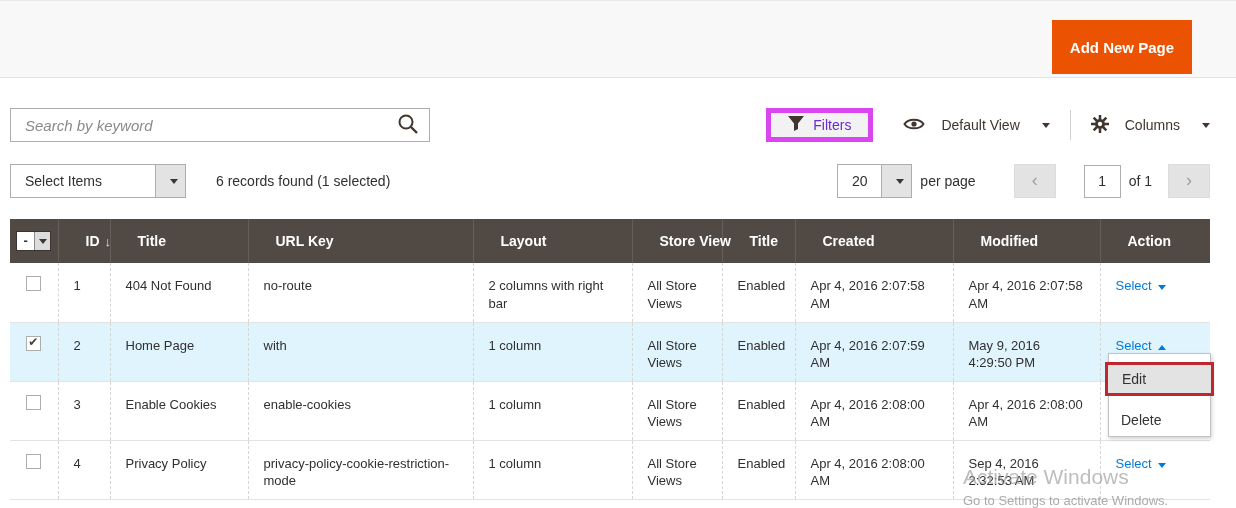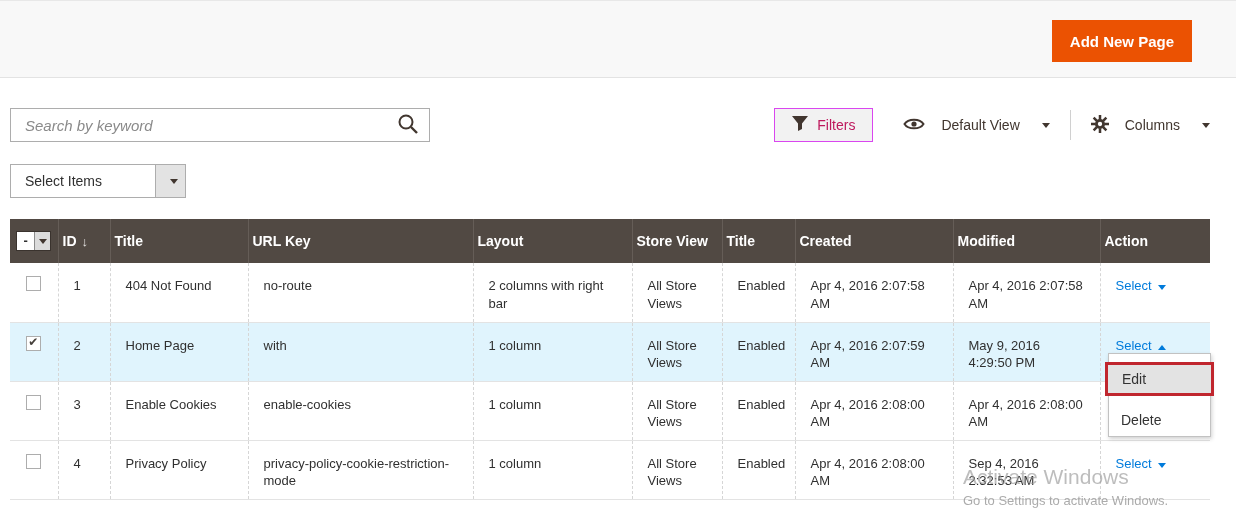--- a/index.html
+++ b/index.html
@@ -2,36 +2,36 @@
 <html><head>
 <meta charset="utf-8">
 <style>
   * { box-sizing: border-box; margin: 0; padding: 0; }
   html, body { width: 1236px; height: 508px; overflow: hidden; background: #fff;
     font-family: "Liberation Sans", sans-serif; color: #303030; position: relative; }
 
   
   .top-band { height: 78px; background: #f8f8f8; border-top: 1px solid #e8e8e8;
     border-bottom: 1px solid #e3e3e3; position: relative; }
-  .add-btn { position: absolute; right: 44px; top: 19px; height: 42px; padding: 0 17px;
+  .add-btn { position: absolute; right: 44px; top: 19px; height: 54px; padding: 0 17px;
     background: #eb5202; border: 1px solid #eb5202; color: #fff; font-size: 15px;
     font-weight: bold; cursor: pointer; font-family: inherit; }
 
   
   .row1 { display: flex; justify-content: space-between; align-items: flex-start;
     margin: 30px 26px 0 10px; height: 35px; }
   .search-wrap { position: relative; width: 420px; height: 34px; }
   .search-input { width: 100%; height: 100%; border: 1px solid #adadad; padding: 0 44px 0 14px;
     font-size: 15px; font-style: italic; color: #555; font-family: inherit; background:#fff; }
   .search-input::placeholder { color: #8a8a8a; font-style: italic; }
   .search-btn { position: absolute; right: 6px; top: 3px; width: 32px; height: 28px;
     background: none; border: none; cursor: pointer; }
   .right-group { display: flex; align-items: center; }
   .filters-btn { display: flex; align-items: center; gap: 9px; height: 34px; padding: 0 17px;
-    background: #f2f2f2; border: 1px solid #d946ef; font-size: 14px; color: #be185d;
+    background: #f2f2f2; border: 5px solid #d946ef; font-size: 14px; color: #6d28d9;
     cursor: pointer; font-family: inherit; }
   .flat-ctl { display: flex; align-items: center; gap: 16px; font-size: 14px; color: #41362f;
     cursor: pointer; background: none; border: none; font-family: inherit; }
   .sp30 { width: 30px; } .sp20 { width: 20px; }
   .vdiv { width: 1px; height: 30px; background: #d0d0d0; }
 
   
   .row2 { display: flex; justify-content: space-between; align-items: center;
     margin: 21px 26px 0 10px; height: 34px; }
   .left-group { display: flex; align-items: center; }
@@ -52,21 +52,21 @@
   .car { display: inline-block; width: 0; height: 0; border-left: 4px solid transparent;
     border-right: 4px solid transparent; border-top: 5px solid currentColor; margin-left: 6px; }
   .car.up { border-top: none; border-bottom: 5px solid currentColor; }
   .car-dark { color: #41362f; }
   .chev { font-size: 18px; line-height: 1; }
 
   
   .grid-wrap { margin: 21px 26px 0 10px; position: relative; }
   table { border-collapse: collapse; table-layout: fixed; width: 1200px; }
   thead th { background: #514943; color: #fff; font-size: 14px; font-weight: bold;
-    text-align: left; padding: 12px 4px; height: 44px; vertical-align: middle;
+    text-align: left; padding: 12px 27px; height: 44px; vertical-align: middle;
     border-left: 1px solid #655d57; cursor: pointer; white-space: nowrap; }
   thead th:first-child { border-left: none; text-align: center; padding: 12px 6px; }
   .sort-arrow { font-weight: normal; font-size: 13px; opacity: .85; margin-left: 5px; }
   tbody td { font-size: 13px; color: #303030; vertical-align: top; padding: 14px 15px 8px;
     border-bottom: 1px solid #e3e3e3; border-left: 1px dashed #d6d6d6; background: #fff;
     line-height: 1.35; }
   tbody td:first-child { border-left: none; text-align: center; padding-top: 13px; }
   tbody tr { height: 59px; }
   tbody tr.selected td { background: #e0f4fd; }
   .select-link { color: #007bdb; cursor: pointer; font-size: 13px; text-decoration: none;
@@ -166,20 +166,38 @@
 </div>
 
 <div class="row2">
   <div class="left-group">
     <div class="mini-select" style="width:176px">
       <span class="ms-value" style="flex:1; justify-content:flex-start; padding-left:14px">Select Items</span>
       <span class="ms-caret">
         <i class="car car-dark"></i>
       </span>
     </div>
+    <span class="records">6 records found (1 selected)</span>
+  </div>
+  <div class="left-group">
+    <div class="mini-select" style="width:75px">
+      <span class="ms-value" style="flex:1">20</span>
+      <span class="ms-caret">
+        <i class="car car-dark"></i>
+      </span>
+    </div>
+    <span class="per-page-lbl">per page</span>
+    <button class="page-btn" style="margin-left:30px">
+      <span class="chev">‹</span>
+    </button>
+    <input class="page-input" value="1" style="">
+    <span class="of-lbl">of 1</span>
+    <button class="page-btn">
+      <span class="chev">›</span>
+    </button>
   </div>
 </div>
 
 <div class="grid-wrap">
   <table>
     <colgroup>
       <col style="width:48px">
         <col style="width:52px">
         <col style="width:138px">
       <col style="width:225px">

